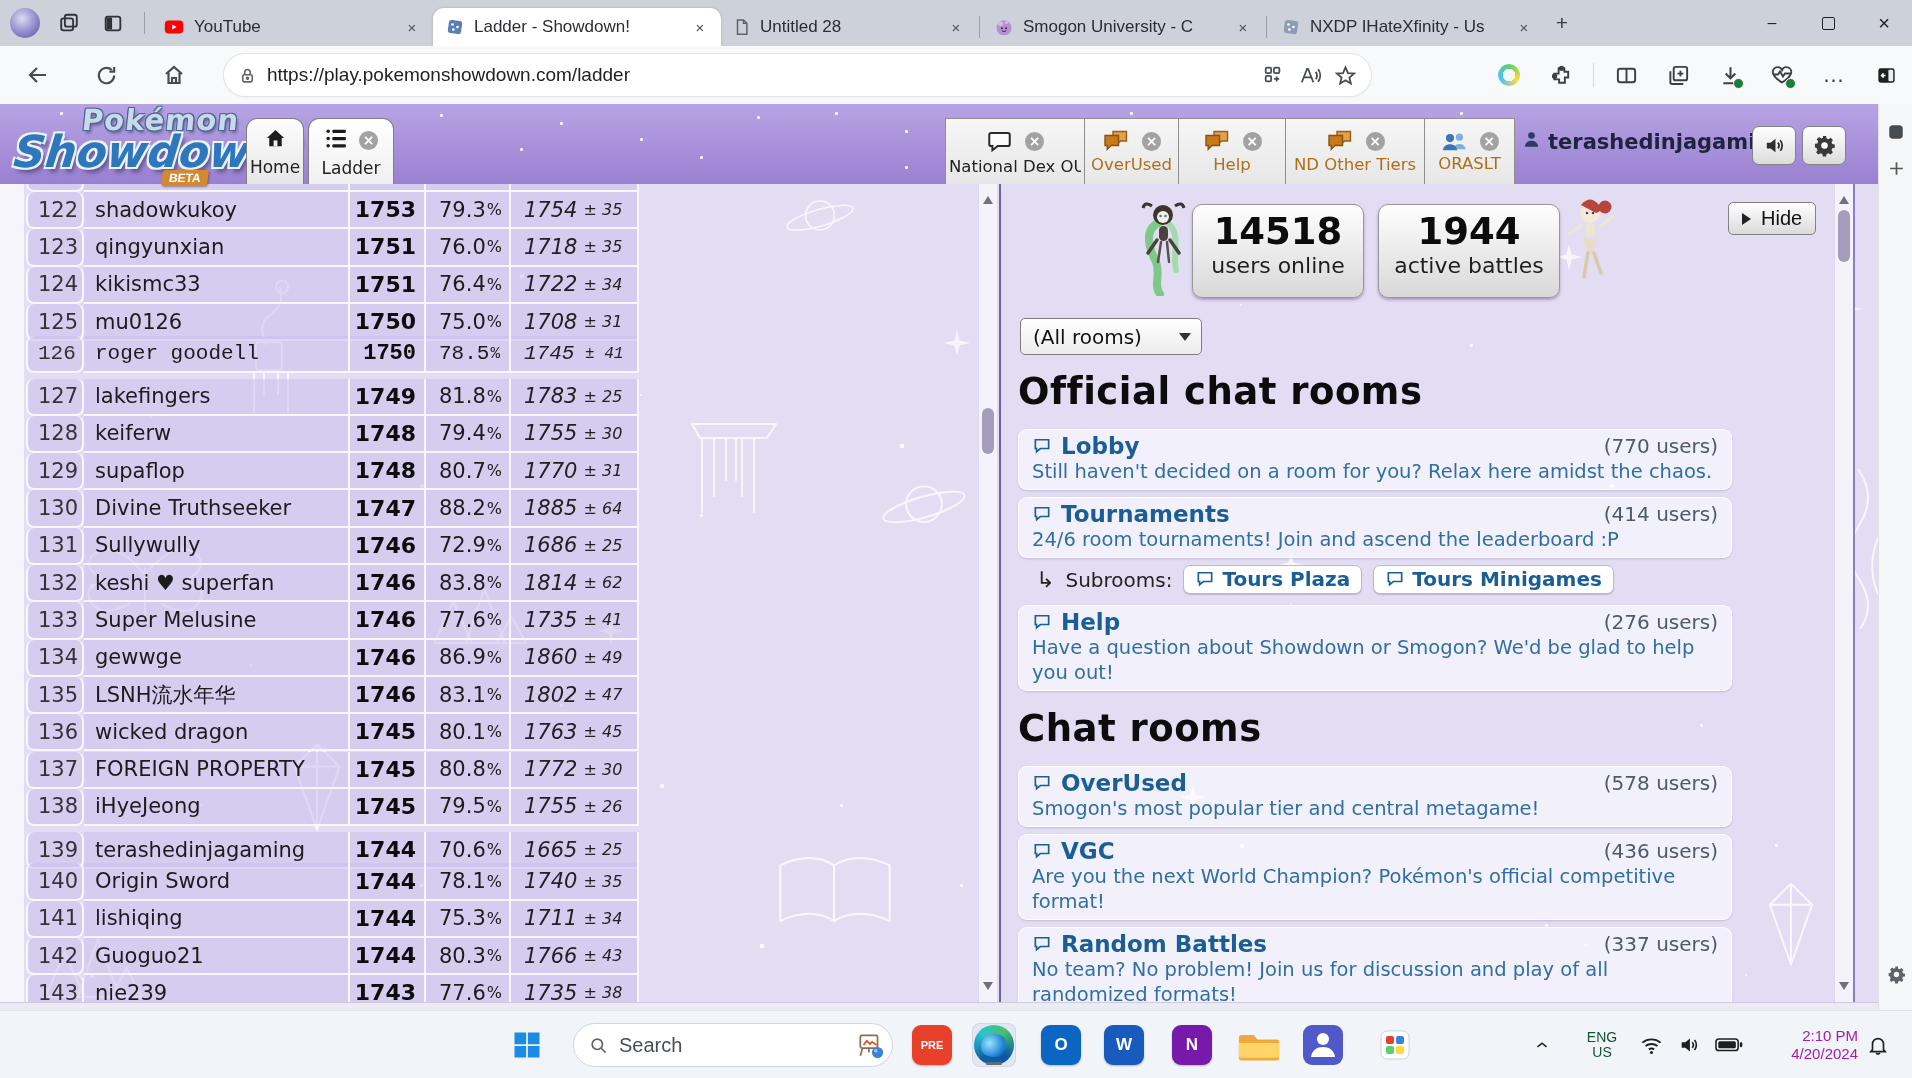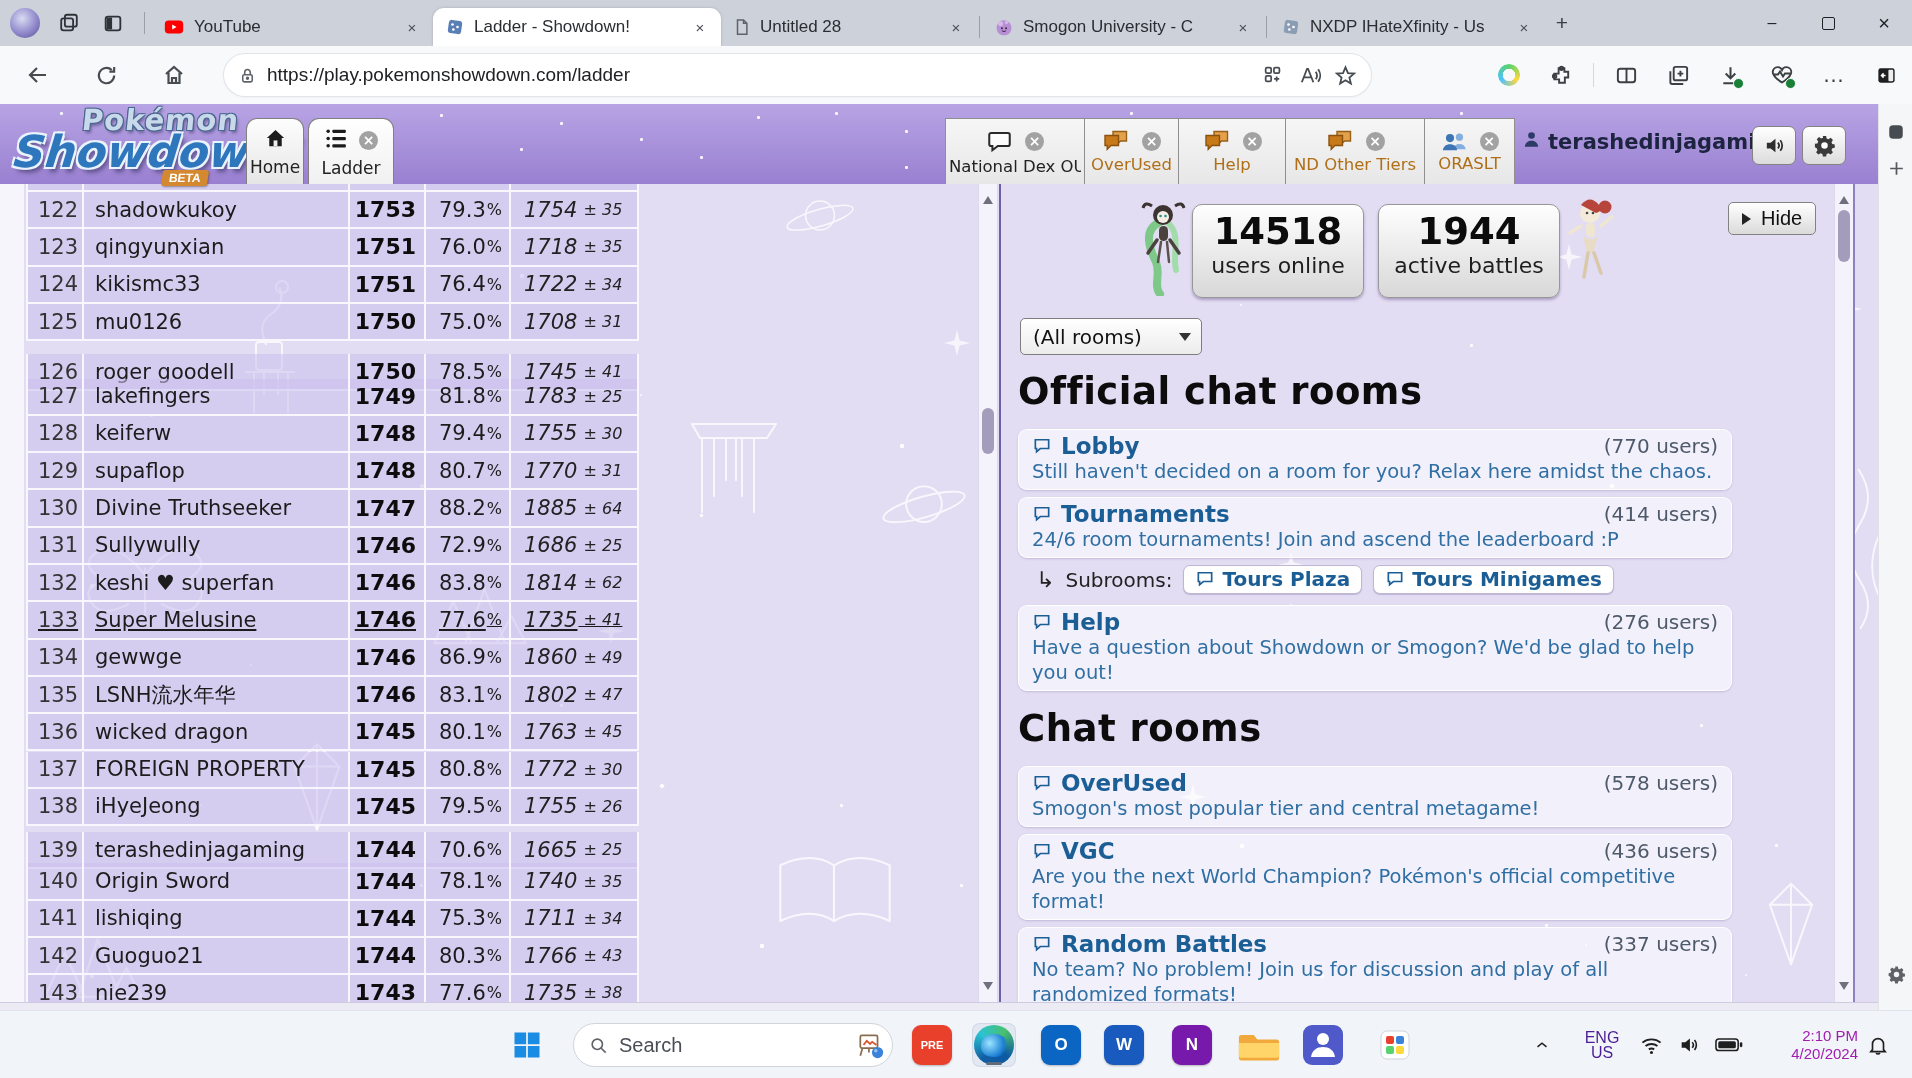--- a/index.html
+++ b/index.html
@@ -80,21 +80,21 @@
   .doodle{position:absolute;opacity:.78;}
   .dot{position:absolute;background:#fff;border-radius:1px;opacity:.9;}
 
   #ladder{position:absolute;left:26px;top:0;width:615px;height:818px;overflow:hidden;z-index:2;
     font-family:"DejaVu Sans",sans-serif;}
   .lrow{position:absolute;left:0;width:615px;height:37.3px;display:grid;
     grid-template-columns:58px 266px 76px 85px 128px;font-size:21px;color:#1c1c1c;}
   .c{box-sizing:border-box;height:100%;background:rgba(203,191,236,.55);
     border-right:2px solid rgba(250,249,253,.95);border-bottom:2px solid rgba(250,249,253,.95);
     display:flex;align-items:center;overflow:hidden;white-space:nowrap;}
-  .c.rank{border-left:2px solid rgba(250,249,253,.95);padding-left:10px;color:#333;}
+  .c.rank{border-left:2px solid rgba(250,249,253,.95);padding-left:10px;color:#333;border-radius:8px;}
   .c.name{padding-left:11px;}
   .c.elo{justify-content:flex-end;padding-right:8px;font-weight:bold;color:#0d0d0d;font-size:22px;}
   .c.gxe{padding-left:13px;}
   .c.glicko{padding-left:13px;font-style:italic;color:#222;}
   .small{font-size:16px;margin-left:1px;}
 
   .sb{position:absolute;top:0;width:18px;height:818px;background:#f4f2fa;border-left:1px solid #ddd8ec;
     border-right:1px solid #ddd8ec;z-index:3;}
   .sb-arrow{position:absolute;left:4px;width:0;height:0;border:5px solid transparent;}
   .sb-up{top:7px;border-bottom:8px solid #6f6f7e;}
@@ -144,21 +144,21 @@
   .sq{width:40px;height:40px;border-radius:9px;display:flex;align-items:center;justify-content:center;
     color:#fff;font-weight:bold;font-size:17px;box-shadow:0 1px 2px rgba(0,0,0,.25);}
   .edge-logo{width:40px;height:40px;border-radius:50%;position:relative;overflow:hidden;
     background:conic-gradient(from 130deg,#0c59a4,#115ea3,#2bc3d2,#49c06d 75%,#0c59a4);}
   .edge-logo i{position:absolute;left:7px;top:9px;width:27px;height:23px;border-radius:50% 50% 42% 42%;
     background:radial-gradient(circle at 32% 40%,#9be6ff,#1b7fd4 62%,rgba(0,0,0,0) 78%);}
   #search-pill{position:absolute;left:573px;top:12px;width:320px;height:44px;border-radius:22px;background:#fff;
     border:1px solid #d0d5dd;box-sizing:border-box;display:flex;align-items:center;padding:0 8px 0 15px;gap:11px;}
   #search-pill .s-label{font-size:20px;color:#4a4e55;flex:1;}
   .tray-item{position:absolute;display:flex;align-items:center;justify-content:center;}
-  .tray-txt{font-size:16px;line-height:15px;color:#4c1d95;text-align:center;}
+  .tray-txt{font-size:14px;line-height:15px;color:#14532d;text-align:center;}
   #clock{position:absolute;left:1762px;top:16px;width:96px;text-align:right;font-size:15px;line-height:18px;color:#a21caf;}
 </style>
 </head>
 <body>
 
 <div id="screen">
 
   <div id="tabstrip">
     <div class="ts-left">
       <div class="avatar"></div>
@@ -619,21 +619,21 @@
           <div class="c elo">1750</div>
           <div class="c gxe">
             <span>75.0</span>
             <span class="small">%</span>
           </div>
           <div class="c glicko">
             <span>1708</span>
             <span class="small">&nbsp;± 31</span>
           </div>
         </div>
-        <div class="lrow" style="top:170px;">
+        <div class="lrow" style="top:152px;font-family:Liberation Mono, monospace;">
           <div class="c rank">126</div>
           <div class="c name">roger goodell</div>
           <div class="c elo">1750</div>
           <div class="c gxe">
             <span>78.5</span>
             <span class="small">%</span>
           </div>
           <div class="c glicko">
             <span>1745</span>
             <span class="small">&nbsp;± 41</span>
@@ -710,21 +710,21 @@
           <div class="c elo">1746</div>
           <div class="c gxe">
             <span>83.8</span>
             <span class="small">%</span>
           </div>
           <div class="c glicko">
             <span>1814</span>
             <span class="small">&nbsp;± 62</span>
           </div>
         </div>
-        <div class="lrow" style="top:418.29999999999995px;text-decoration:underline;">
+        <div class="lrow" style="top:418.29999999999995px;">
           <div class="c rank">133</div>
           <div class="c name">Super Melusine</div>
           <div class="c elo">1746</div>
           <div class="c gxe">
             <span>77.6</span>
             <span class="small">%</span>
           </div>
           <div class="c glicko">
             <span>1735</span>
             <span class="small">&nbsp;± 41</span>

